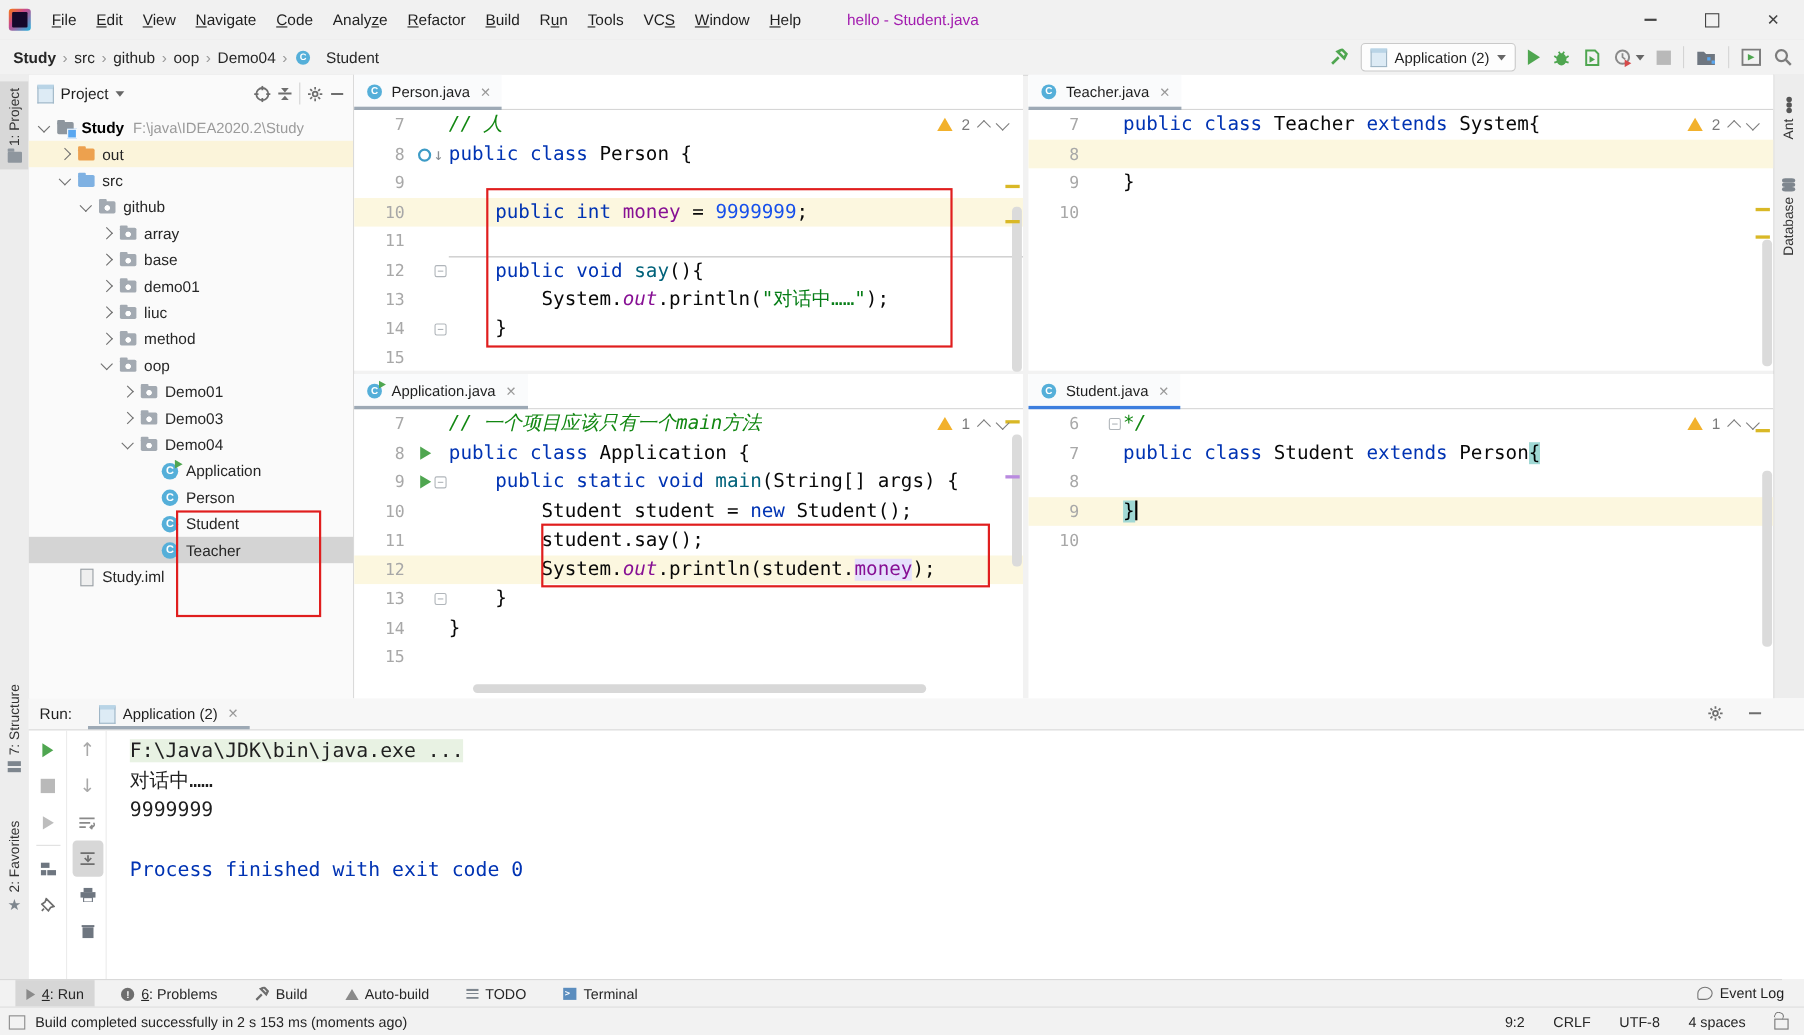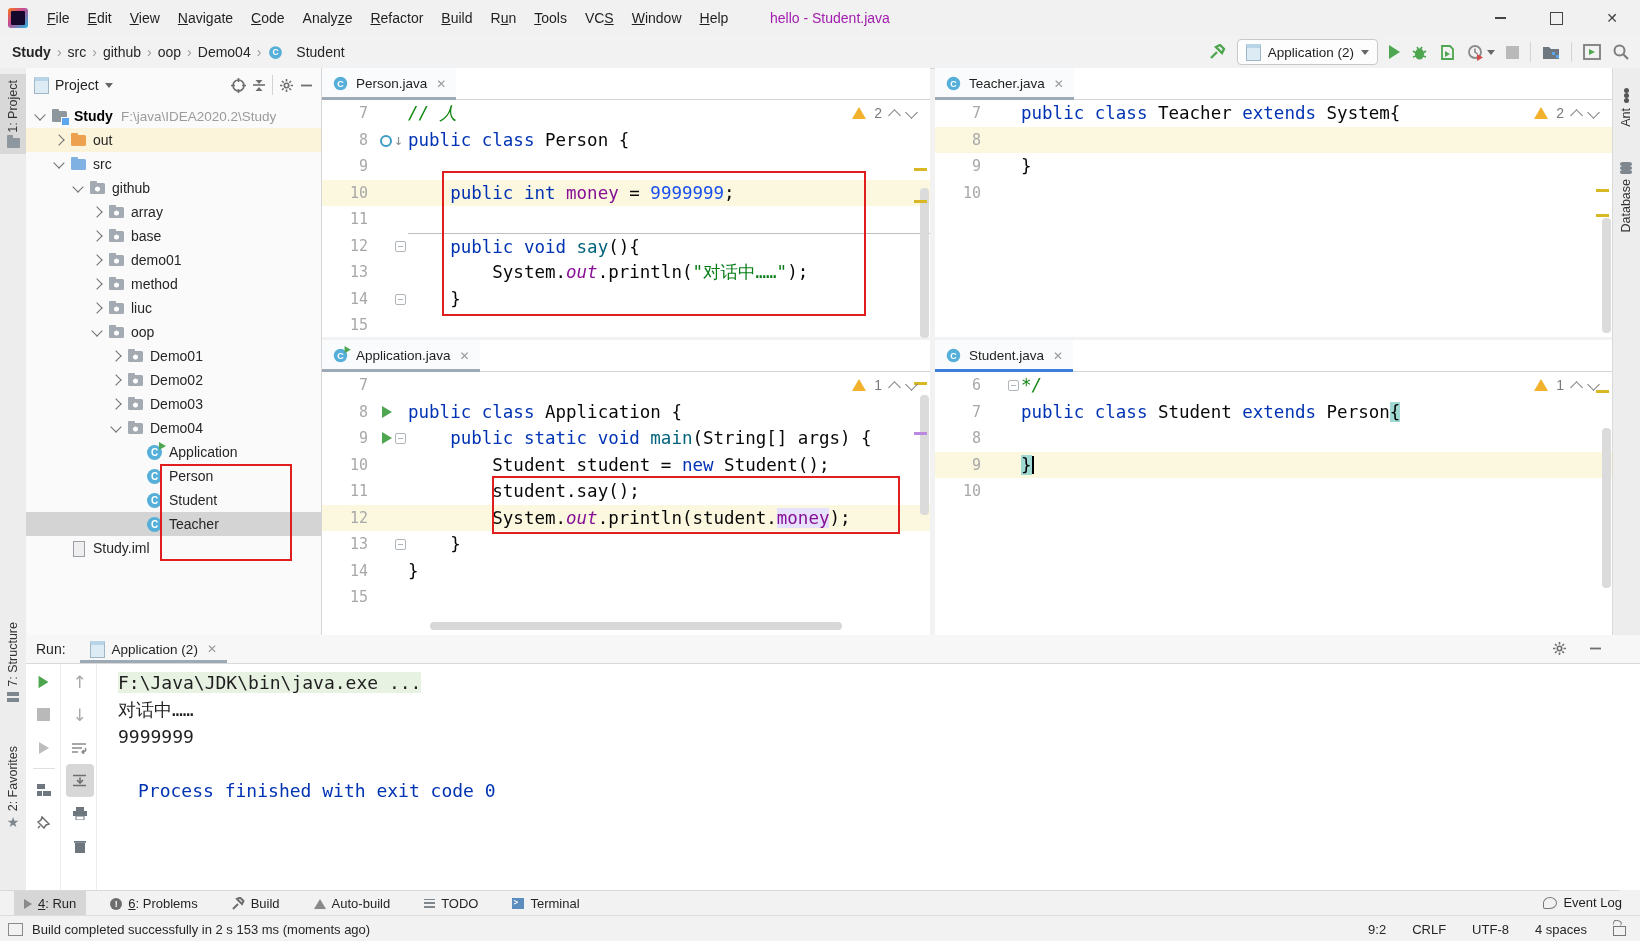--- a/index.html
+++ b/index.html
@@ -123,21 +123,21 @@
   .runtab::after{content:"";position:absolute;left:0;right:0;bottom:0;height:3.5px;background:#9DA9B5;}
   #run-header-right{position:absolute;right:38px;top:641px;display:flex;gap:22px;align-items:center;z-index:7;}
   .rt-col{position:absolute;top:30px;width:33px;display:flex;flex-direction:column;align-items:center;gap:0;}
   .rt-slot{height:33px;display:flex;align-items:center;justify-content:center;width:28px;}
   .rt-slot.selbg{background:#D7D7D7;border-radius:4px;}
   .rt-sep{width:22px;height:1px;background:#DFDFDF;margin:4px 0;}
   .gray-tri{width:0;height:0;border-top:6px solid transparent;border-bottom:6px solid transparent;border-left:10px solid #BDBDBD;}
   .arrow-glyph{font-size:17px;color:#A9A9A9;font-family:"DejaVu Sans",sans-serif;}
   #console{position:absolute;left:92px;top:34px;font-family:"DejaVu Sans Mono",monospace;font-size:18px;line-height:27px;white-space:pre;}
   .con-cmd{background:#E8F2E3;}
-  .con-sys{color:#0033B3;margin-left:20px;}
+  .con-sys{color:#0033B3;}
   #runpanel .colborder{position:absolute;top:29px;bottom:0;width:1px;background:#ECECEC;}
   
   #rightstripe{left:1612px;top:68px;width:28px;height:822px;background:#EDEDED;border-left:1px solid #DADADA;}
   
   #toolwinbar{left:0;top:890px;width:1620px;height:25px;background:#F2F2F2;border-top:1px solid #D9D9D9;display:flex;align-items:center;font-size:13px;}
   .twb-item{display:flex;align-items:center;gap:6px;height:25px;padding:0 10px;margin-left:14px;color:#262626;}
   .twb-item.active{background:#D6D6D6;}
   .twb-icon{display:flex;align-items:center;}
   #eventlog{position:absolute;right:18px;top:890px;height:25px;display:flex;align-items:center;gap:6px;font-size:13px;}
   #statusbar{left:0;top:915px;width:1640px;height:26px;background:#F2F2F2;border-top:1px solid #DDDDDD;display:flex;align-items:center;font-size:13px;}
@@ -335,41 +335,36 @@
           <span class="tree-label">base</span>
         </div>
         <div class="tree-row" style="padding-left: 67px;">
           <span class="tchev closed"></span>
           <span class="ti package"></span>
           <span class="tree-label">demo01</span>
         </div>
         <div class="tree-row" style="padding-left: 67px;">
           <span class="tchev closed"></span>
           <span class="ti package"></span>
-          <span class="tree-label">method</span>
+          <span class="tree-label">liuc</span>
         </div>
         <div class="tree-row" style="padding-left: 67px;">
           <span class="tchev closed"></span>
           <span class="ti package"></span>
-          <span class="tree-label">liuc</span>
+          <span class="tree-label">method</span>
         </div>
         <div class="tree-row" style="padding-left: 67px;">
           <span class="tchev open"></span>
           <span class="ti package"></span>
           <span class="tree-label">oop</span>
         </div>
         <div class="tree-row" style="padding-left: 86px;">
           <span class="tchev closed"></span>
           <span class="ti package"></span>
           <span class="tree-label">Demo01</span>
-        </div>
-        <div class="tree-row" style="padding-left: 86px;">
-          <span class="tchev closed"></span>
-          <span class="ti package"></span>
-          <span class="tree-label">Demo02</span>
         </div>
         <div class="tree-row" style="padding-left: 86px;">
           <span class="tchev closed"></span>
           <span class="ti package"></span>
           <span class="tree-label">Demo03</span>
         </div>
         <div class="tree-row" style="padding-left: 86px;">
           <span class="tchev open"></span>
           <span class="ti package"></span>
           <span class="tree-label">Demo04</span>
@@ -530,20 +525,21 @@
             <span class="runovr"></span>
           </span>
           <span>Application.java</span>
           <span class="tab-close">✕</span>
         </div>
       </div>
       <div class="codewrap">
         <div class="line">
           <span class="ln">7</span>
           <span class="gut"></span>
+          <span class="src"><span class="tk-cmt">// 一个项目应该只有一个main方法</span></span>
         </div>
         <div class="line">
           <span class="ln">8</span>
           <span class="gut">
             <span class="gut-run"></span>
           </span>
           <span class="src"><span class="tk-kw">public class </span><span class="tk-pl">Application {</span></span>
         </div>
         <div class="line">
           <span class="ln">9</span>

